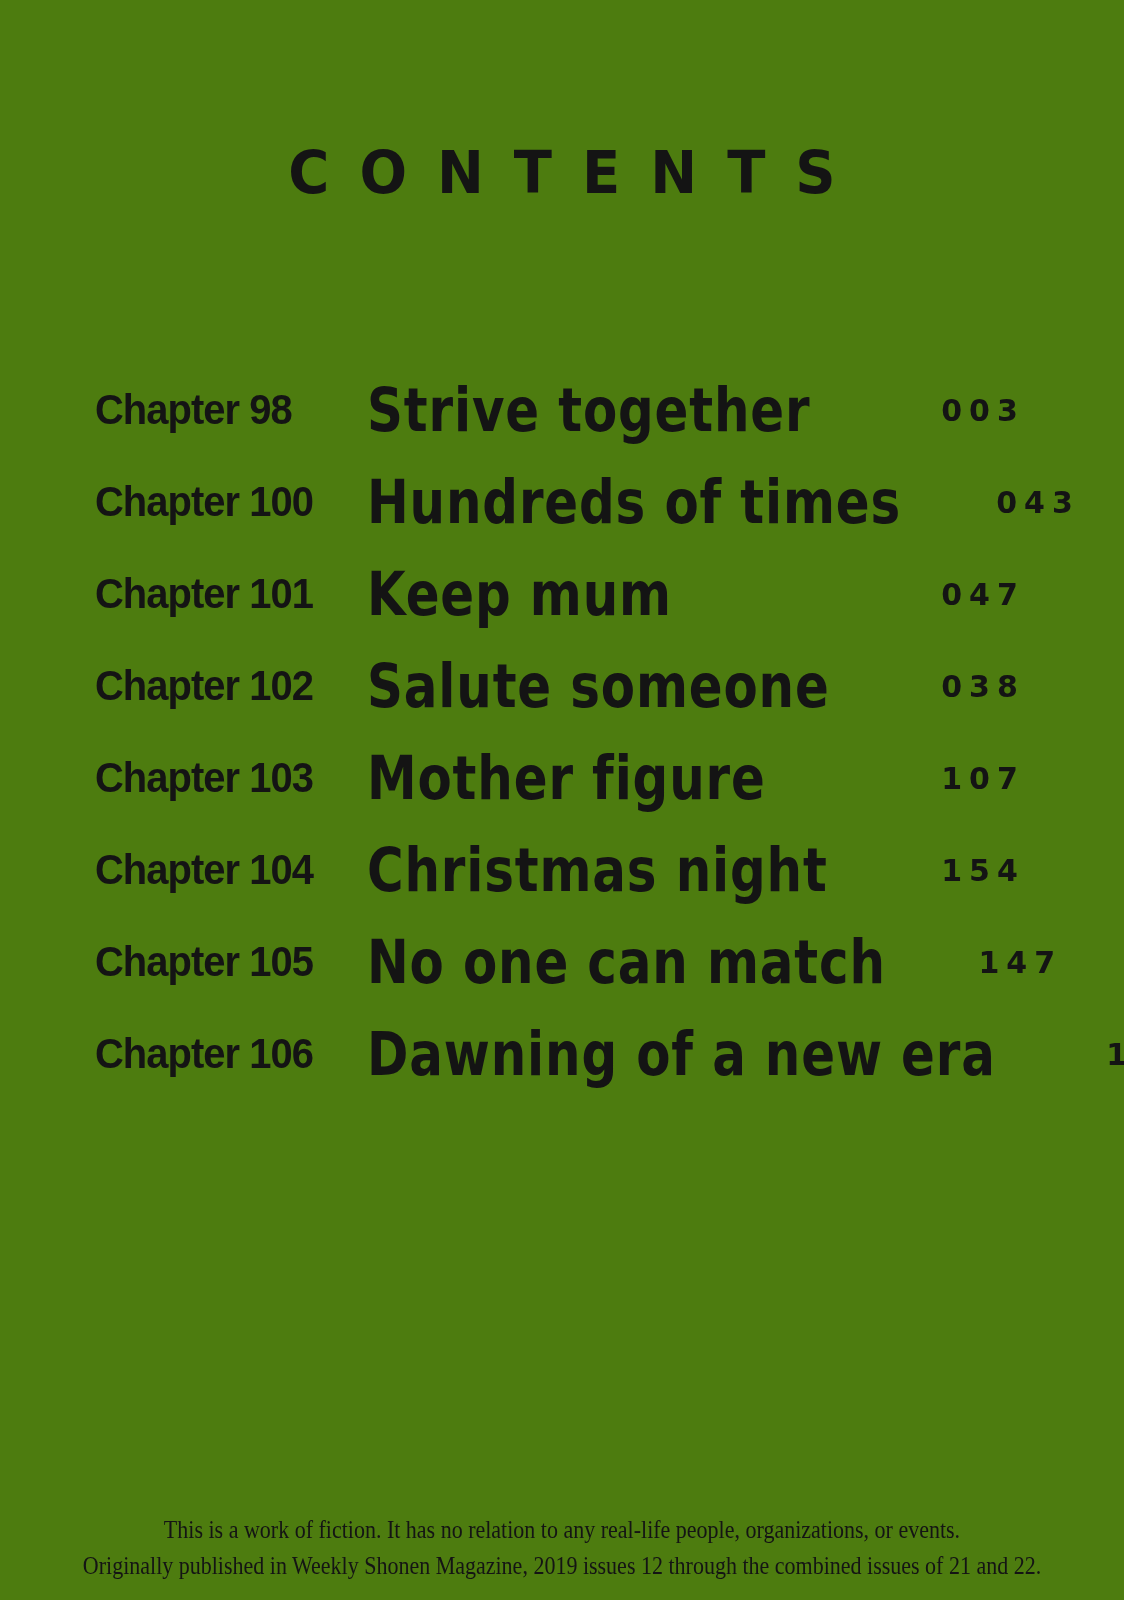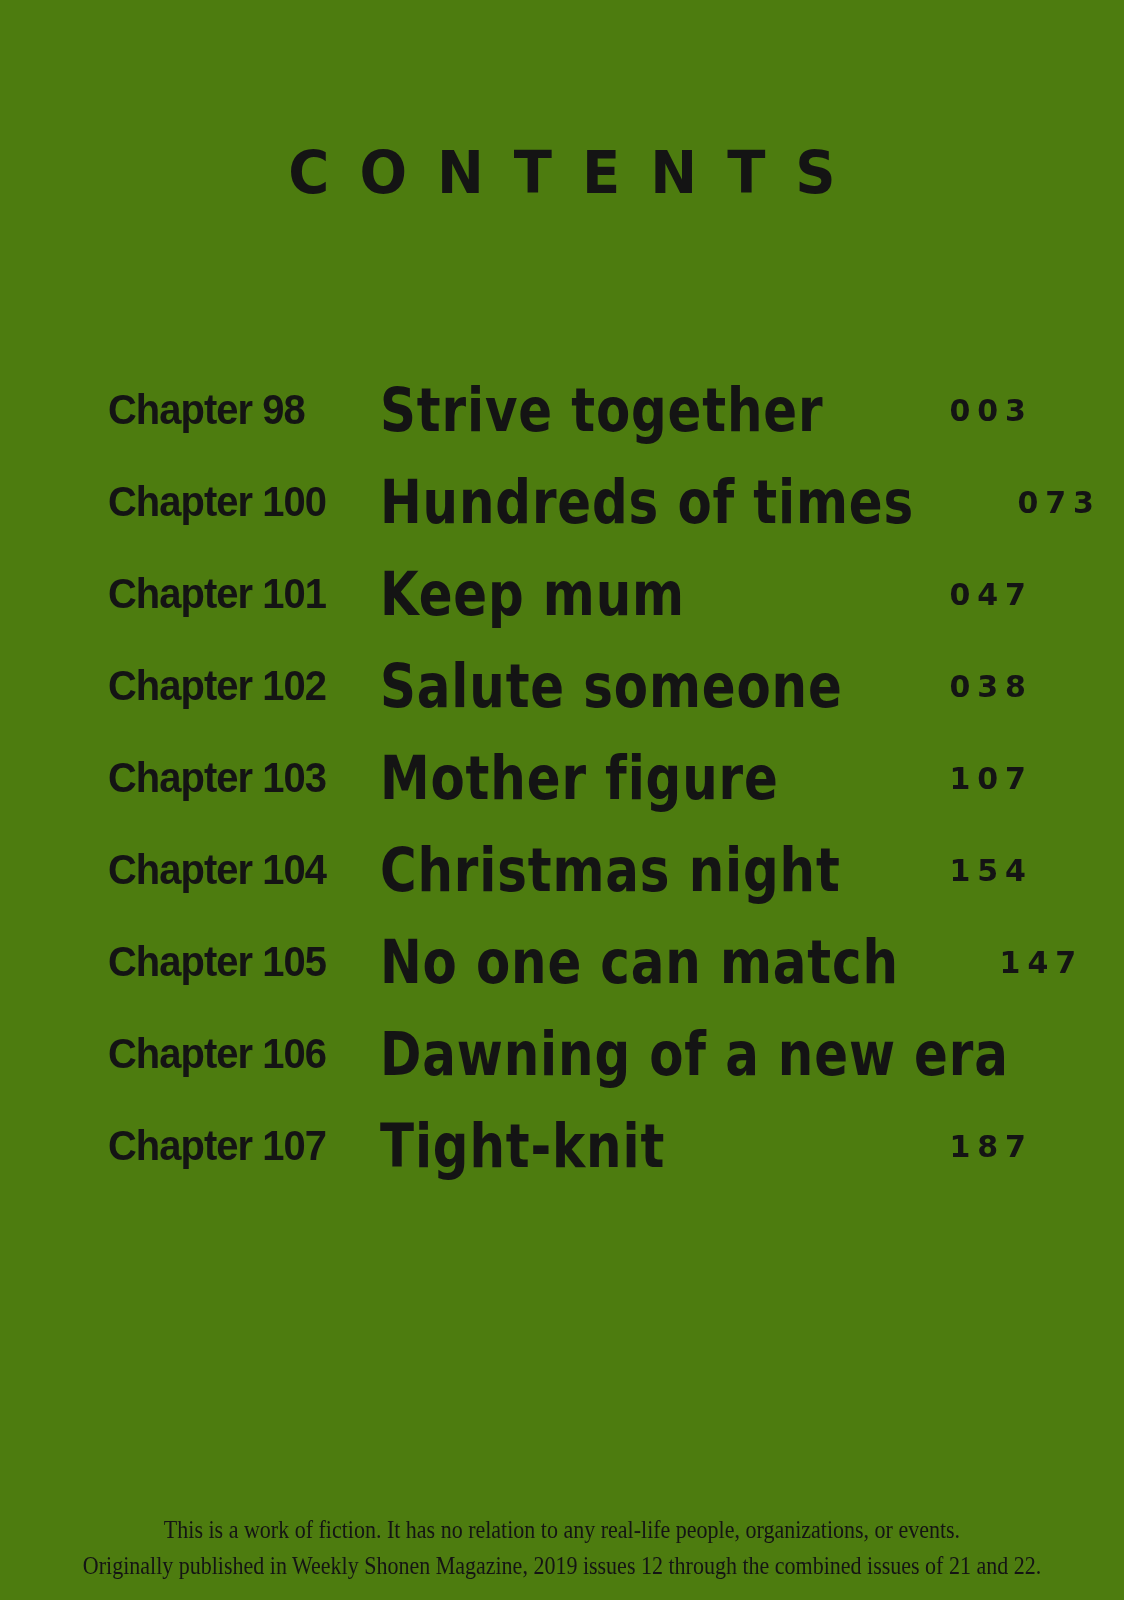--- a/index.html
+++ b/index.html
@@ -28,21 +28,21 @@
     font-size: 56px;
     line-height: 70px;
     letter-spacing: 30px;
     text-indent: 30px; 
     transform: scaleY(1.05);
     white-space: nowrap;
   }
   .toc {
     position: absolute;
     top: 364px;
-    left: 108px;
+    left: 95px;
     right: 98px;
   }
   .toc-row {
     display: flex;
     align-items: center;
     height: 92px;
   }
   .chapter-label {
     width: 272px;
     flex: 0 0 272px;
@@ -59,21 +59,21 @@
     font-size: 58px;
     font-weight: bold;
     letter-spacing: 1px;
     transform: scaleX(0.86) scaleY(1.04);
     transform-origin: left center;
     white-space: nowrap;
   }
   .chapter-page {
     flex: 0 0 100px;
     width: 100px;
-    text-align: right;
+    text-align: center;
     font-family: "DejaVu Sans", sans-serif;
     font-size: 30px;
     font-weight: bold;
     letter-spacing: 7px;
     margin-right: -7px; 
     white-space: nowrap;
   }
   .footer {
     position: absolute;
     left: 0;
@@ -100,21 +100,21 @@
     <div class="toc-row">
       <span class="chapter-label">Chapter 98</span>
       <span class="chapter-title">Strive together</span>
       <span class="chapter-page">003</span>
     </div>
 
 
     <div class="toc-row">
       <span class="chapter-label">Chapter 100</span>
       <span class="chapter-title">Hundreds of times</span>
-      <span class="chapter-page">073</span>
+      <span class="chapter-page">043</span>
     </div>
 
     <div class="toc-row">
       <span class="chapter-label">Chapter 101</span>
       <span class="chapter-title">Keep mum</span>
       <span class="chapter-page">047</span>
     </div>
 
     <div class="toc-row">
       <span class="chapter-label">Chapter 102</span>
@@ -139,25 +139,20 @@
       <span class="chapter-title">No one can match</span>
       <span class="chapter-page">147</span>
     </div>
 
     <div class="toc-row">
       <span class="chapter-label">Chapter 106</span>
       <span class="chapter-title">Dawning of a new era</span>
       <span class="chapter-page">167</span>
     </div>
 
-    <div class="toc-row">
-      <span class="chapter-label">Chapter 107</span>
-      <span class="chapter-title">Tight-knit</span>
-      <span class="chapter-page">187</span>
-    </div>
 
   </div>
 
   <div class="footer">
     <div>This is a work of fiction. It has no relation to any real-life people, organizations, or events.</div>
     <div>Originally published in Weekly Shonen Magazine, 2019 issues 12 through the combined issues of 21 and 22.</div>
   </div>
 
 </div>
 

